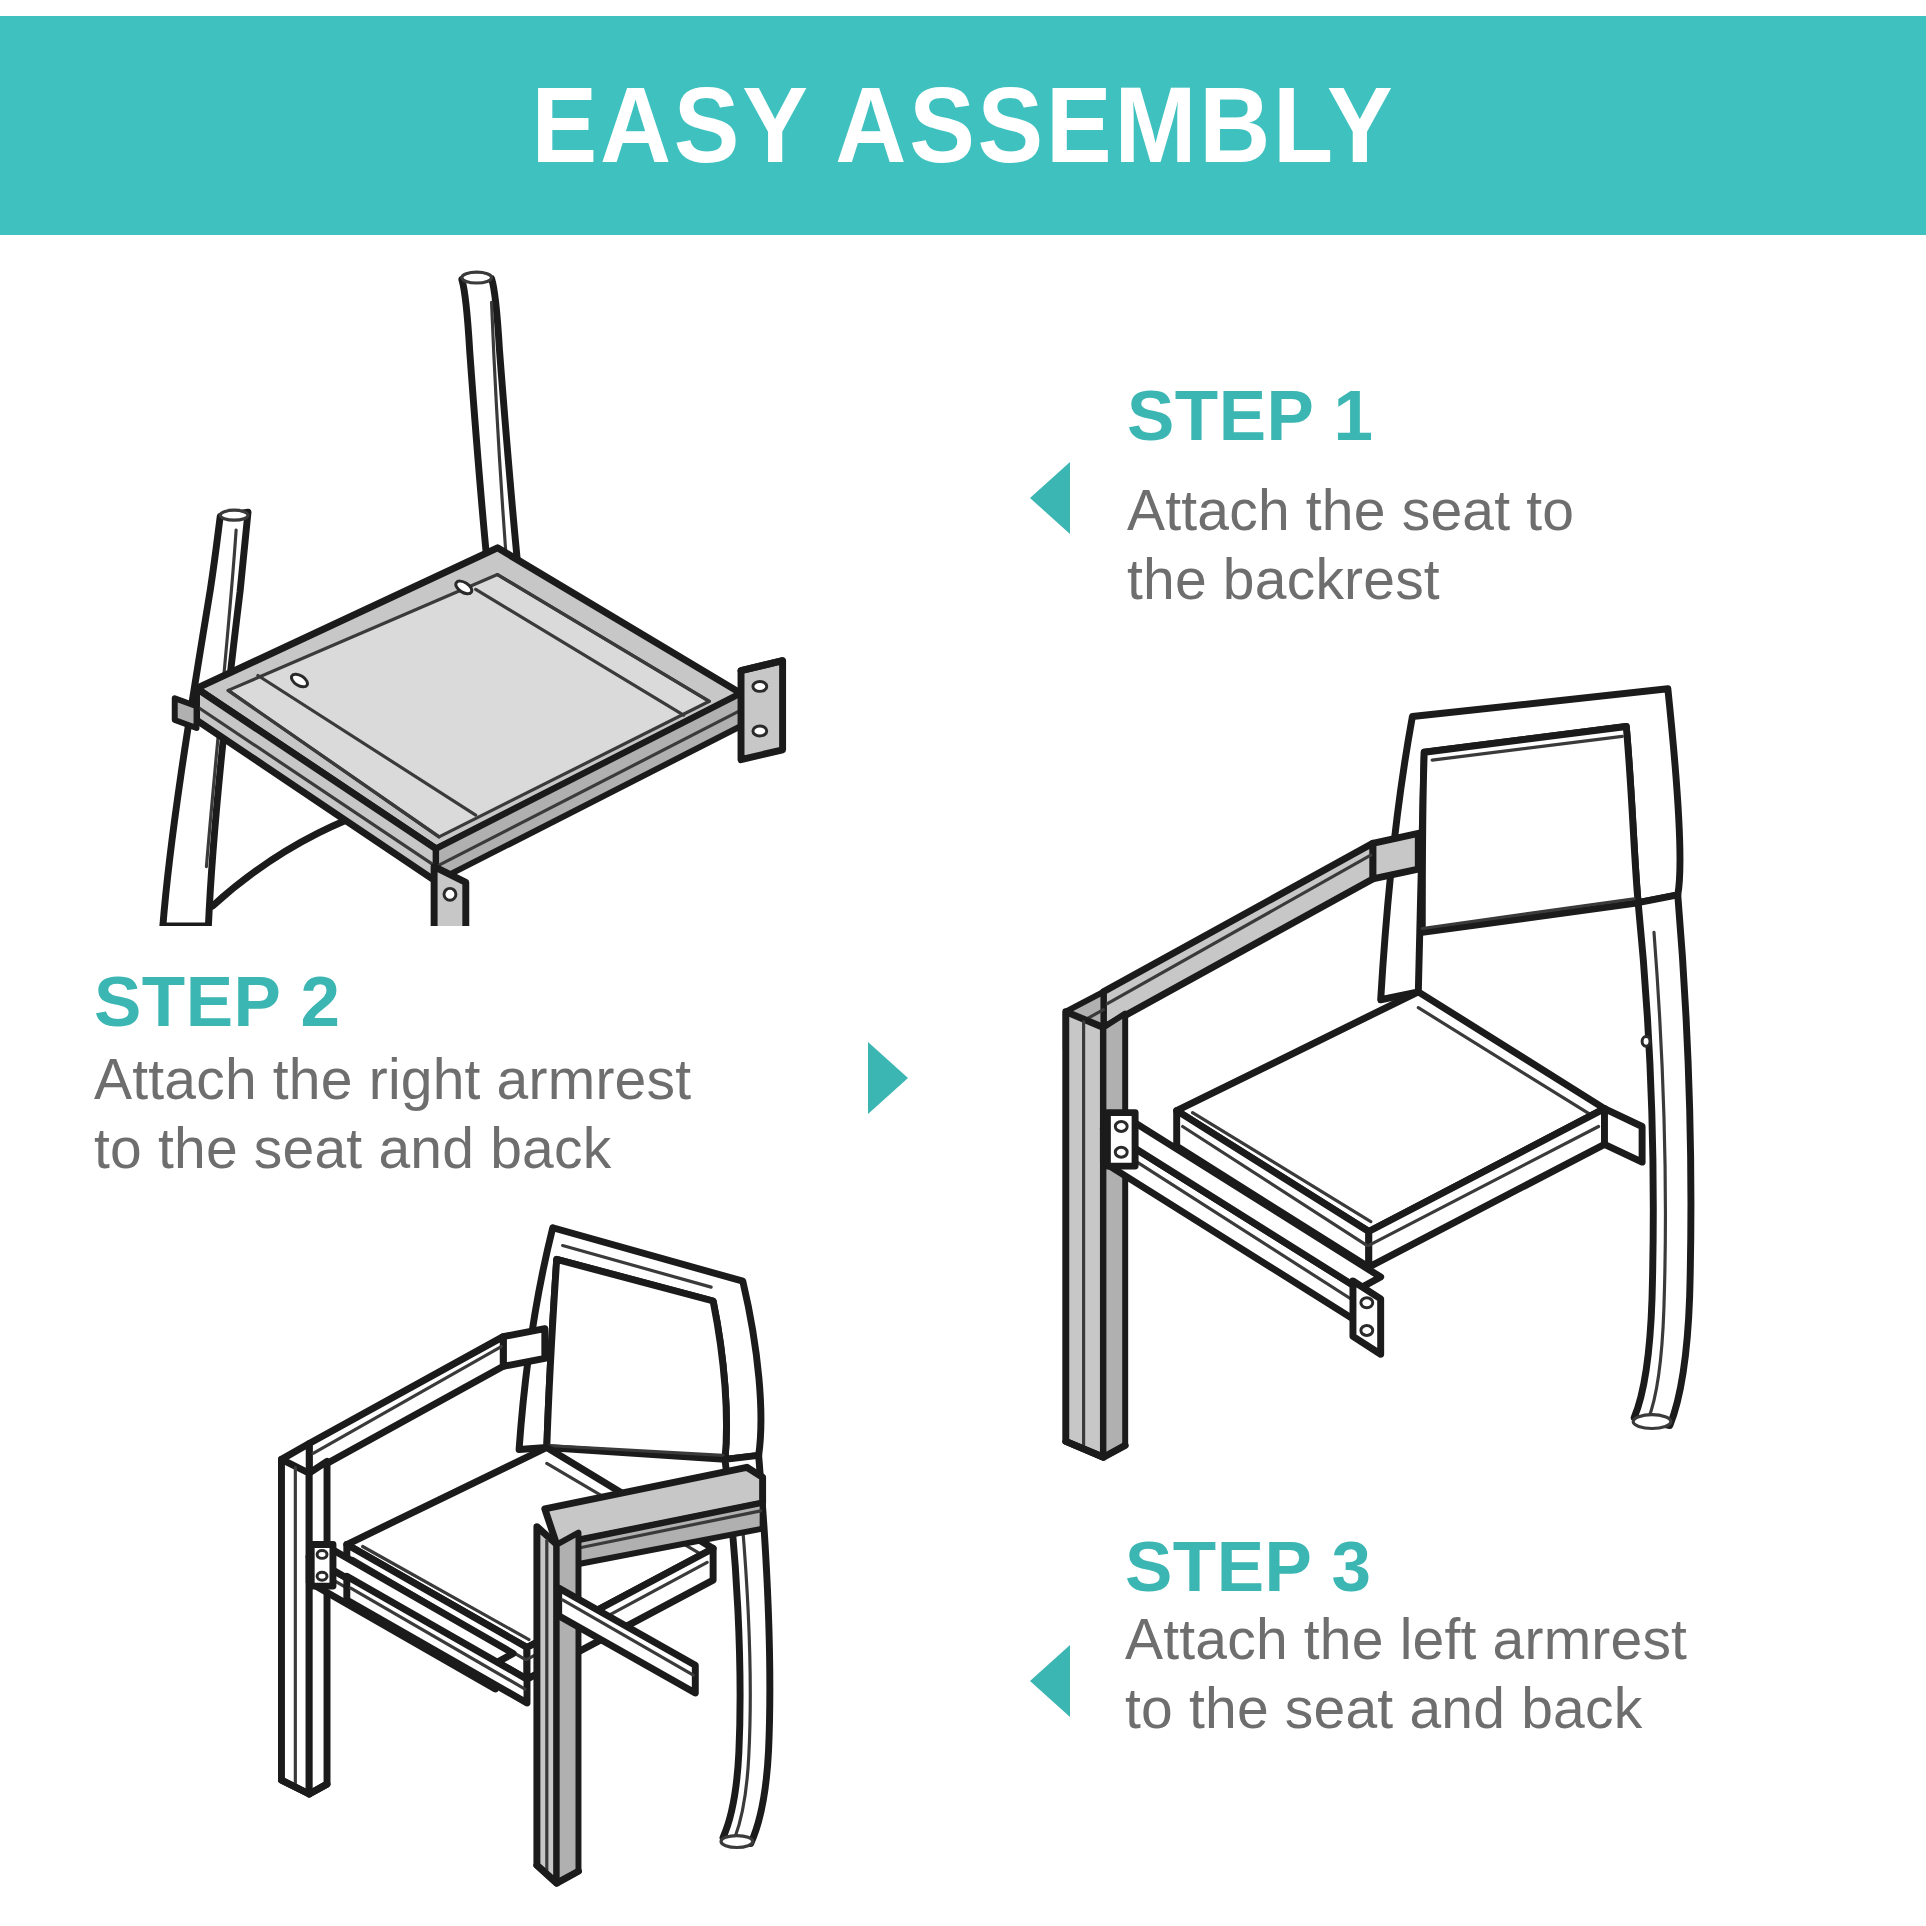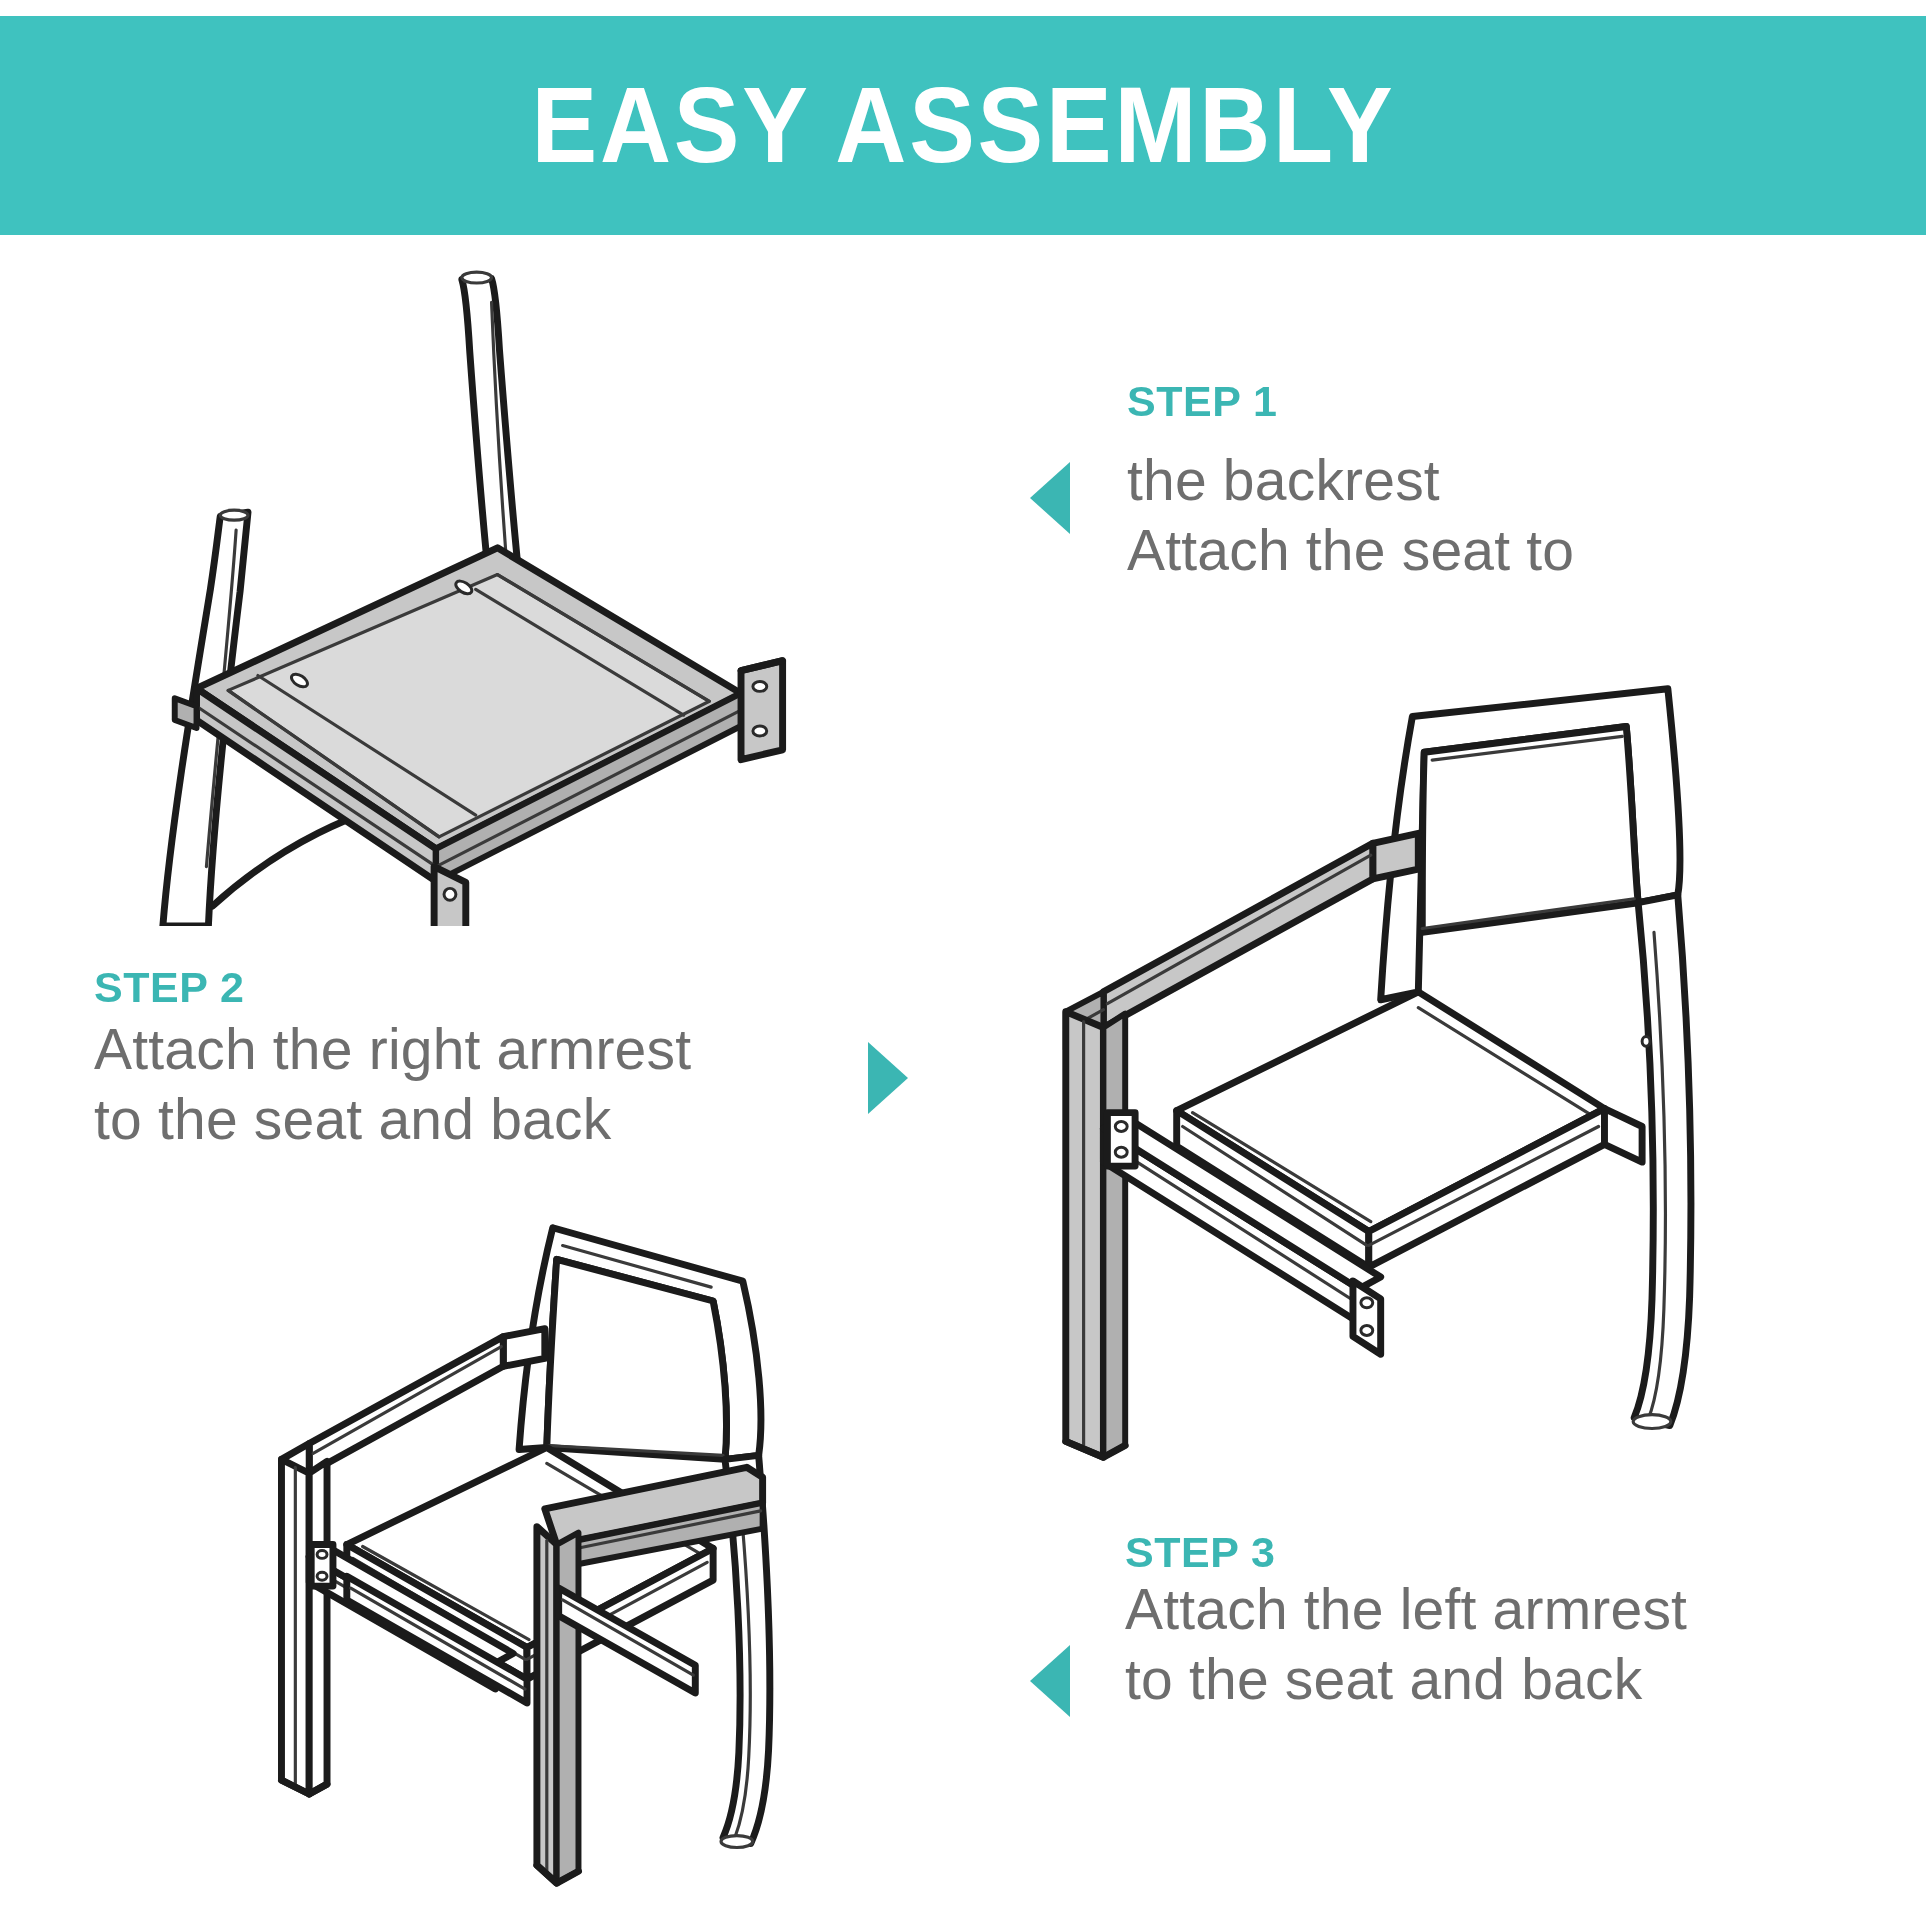--- a/index.html
+++ b/index.html
@@ -24,21 +24,21 @@
     letter-spacing:3px;
     line-height:1;
     transform:scaleX(0.92);
     font-family:"Liberation Sans", sans-serif;
   }
 
   
   .step-block{ position:absolute; }
   .step-heading{
     color:#3bb6b3;
-    font-size:43px;
+    font-size:71px;
     font-weight:700;
     letter-spacing:0.5px;
     line-height:1.05;
     white-space:nowrap;
     font-family:"Liberation Sans", sans-serif;
   }
   .step-body{
     color:#6e6e6e;
     font-size:57px;
     font-weight:300;
@@ -128,22 +128,22 @@
 
     <path class="fill-gd" d="M 48 478 L 48 500 L 26 492 L 26 470 Z"></path>
   </svg>
 </div>
 
 <div class="arrow arrow-left" style="left:1030px; top:462px;"></div>
 
 <div class="step-block align-left" style="left:1127px; top:379px; width:713px;">
   <div class="step-heading">STEP 1</div>
   <div class="step-body" style="margin-top:22px;">
+    <div>Attach the seat to</div>
     <div>the backrest</div>
-    <div>Attach the seat to</div>
   </div>
 </div>
 
 <div class="step-block align-right" style="left:94px; top:965px; width:738px;">
   <div class="step-heading">STEP 2</div>
   <div class="step-body" style="margin-top:5px;">
     <div>Attach the right armrest</div>
     <div>to the seat and back</div>
   </div>
 </div>

